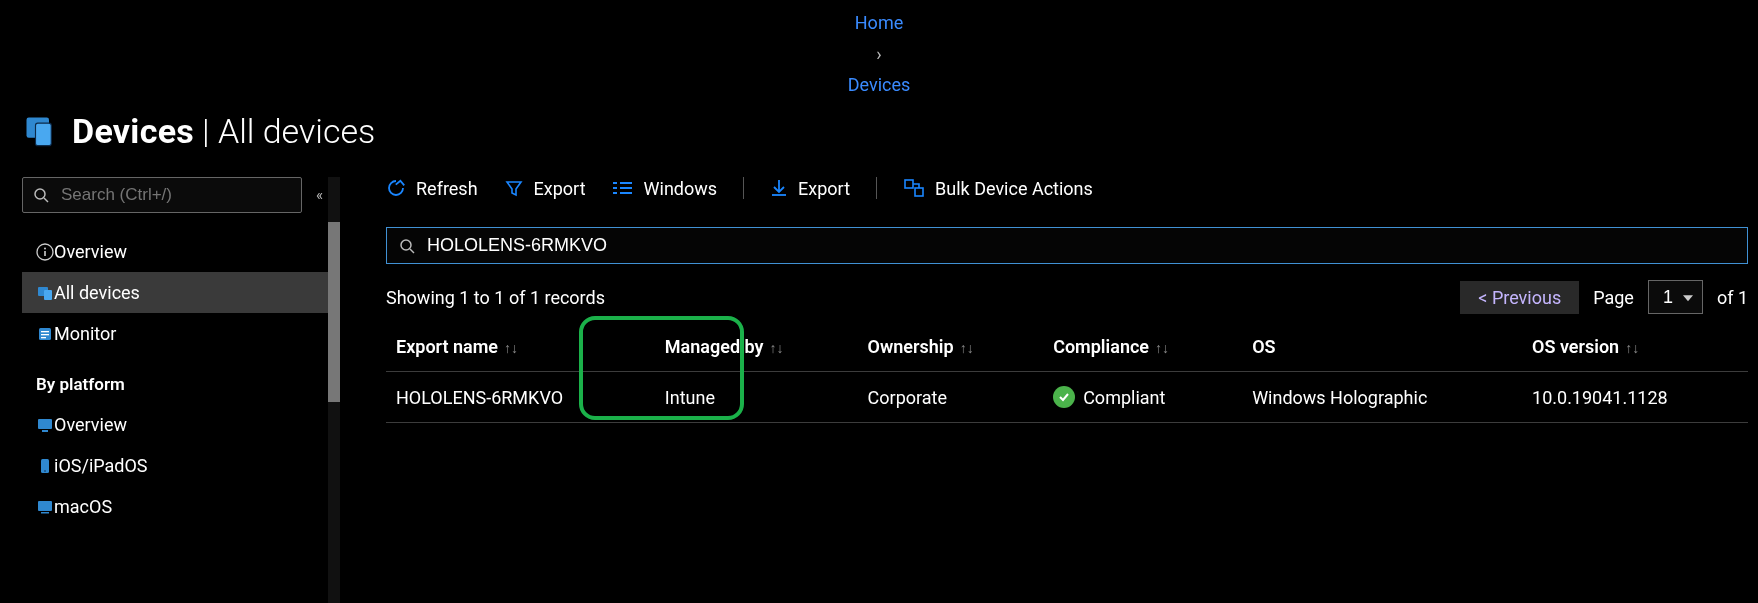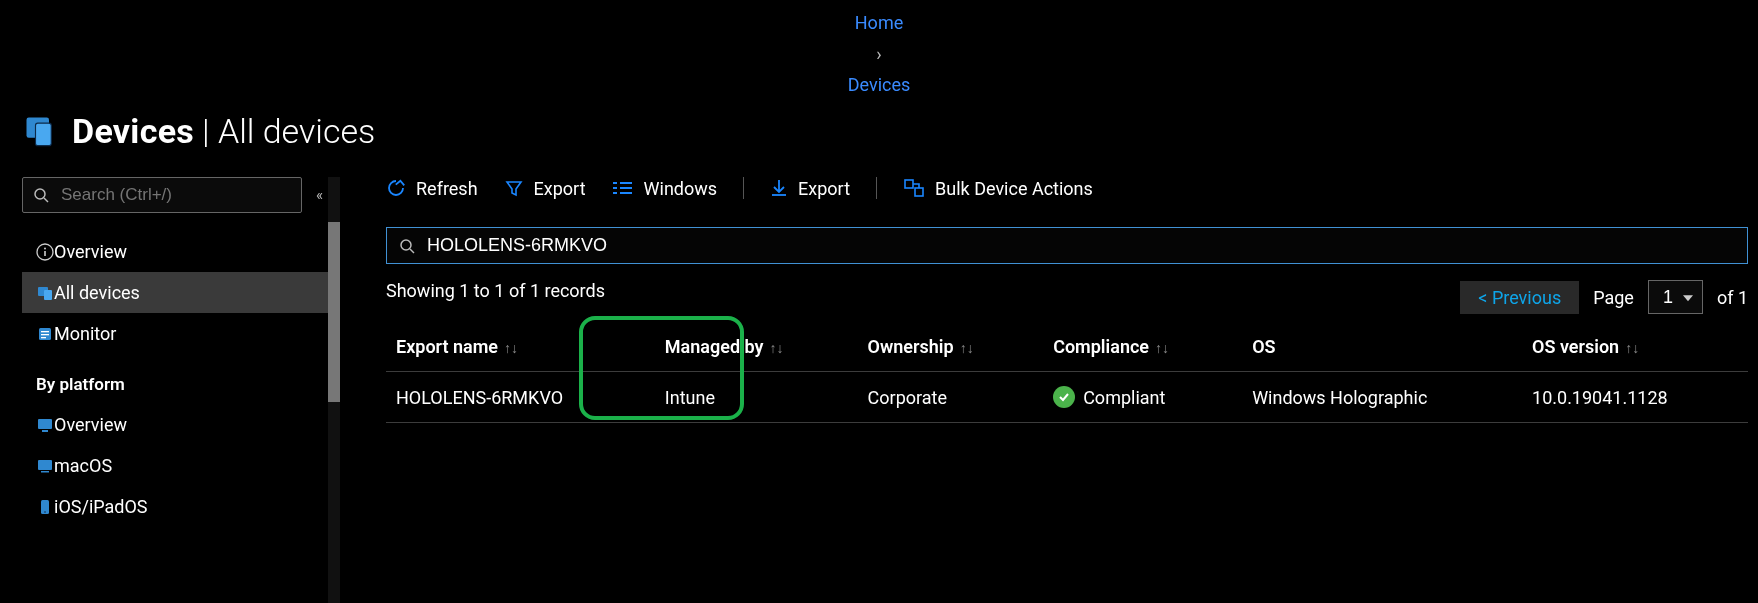--- a/index.html
+++ b/index.html
@@ -170,34 +170,35 @@
   .filter-row input {
     background: transparent;
     border: none;
     outline: none;
     font-size: 18px;
     color: var(--fg);
     flex: 1;
   }
   .status-row {
     display: flex;
+    align-items: center;
     justify-content: space-between;
     font-size: 18px;
     margin-bottom: 8px;
   }
   .status-left { color: var(--fg); }
   .pager {
     display: flex;
     align-items: center;
     gap: 14px;
     font-size: 18px;
   }
   .pager .prev {
     background: #292929;
-    color: #0ea5e9;
+    color: #c4b5fd;
     padding: 6px 18px;
     cursor: not-allowed;
     font-size: 18px;
   }
   .pager select {
     background: #0b0b0b;
     border: 1px solid #666;
     color: var(--fg);
     padding: 6px 28px 6px 14px;
     font-size: 18px;
@@ -335,32 +336,32 @@
     <div class="nav-item">
       <svg width="18" height="18" viewBox="0 0 18 18">
         <rect x="2" y="3" width="14" height="10" rx="1" fill="#2f88d0"></rect>
         <rect x="6" y="14" width="6" height="2" fill="#2f88d0"></rect>
       </svg>
       <span>Overview</span>
     </div>
 
     <div class="nav-item">
       <svg width="18" height="18" viewBox="0 0 18 18">
+        <rect x="5" y="2" width="8" height="14" rx="1.5" fill="#2f88d0"></rect>
+        <circle cx="9" cy="14" r="0.8" fill="#0c2a4a"></circle>
+      </svg>
+      <span>iOS/iPadOS</span>
+    </div>
+
+    <div class="nav-item">
+      <svg width="18" height="18" viewBox="0 0 18 18">
         <rect x="2" y="3" width="14" height="10" rx="1" fill="#2f88d0"></rect>
         <rect x="5" y="14" width="8" height="1.5" fill="#2f88d0"></rect>
       </svg>
       <span>macOS</span>
-    </div>
-
-    <div class="nav-item">
-      <svg width="18" height="18" viewBox="0 0 18 18">
-        <rect x="5" y="2" width="8" height="14" rx="1.5" fill="#2f88d0"></rect>
-        <circle cx="9" cy="14" r="0.8" fill="#0c2a4a"></circle>
-      </svg>
-      <span>iOS/iPadOS</span>
     </div>
 
 
     <div class="scrollbar">
       <div class="scrollbar-thumb"></div>
     </div>
   </div>
 
   <div class="main">
     <div class="toolbar">

